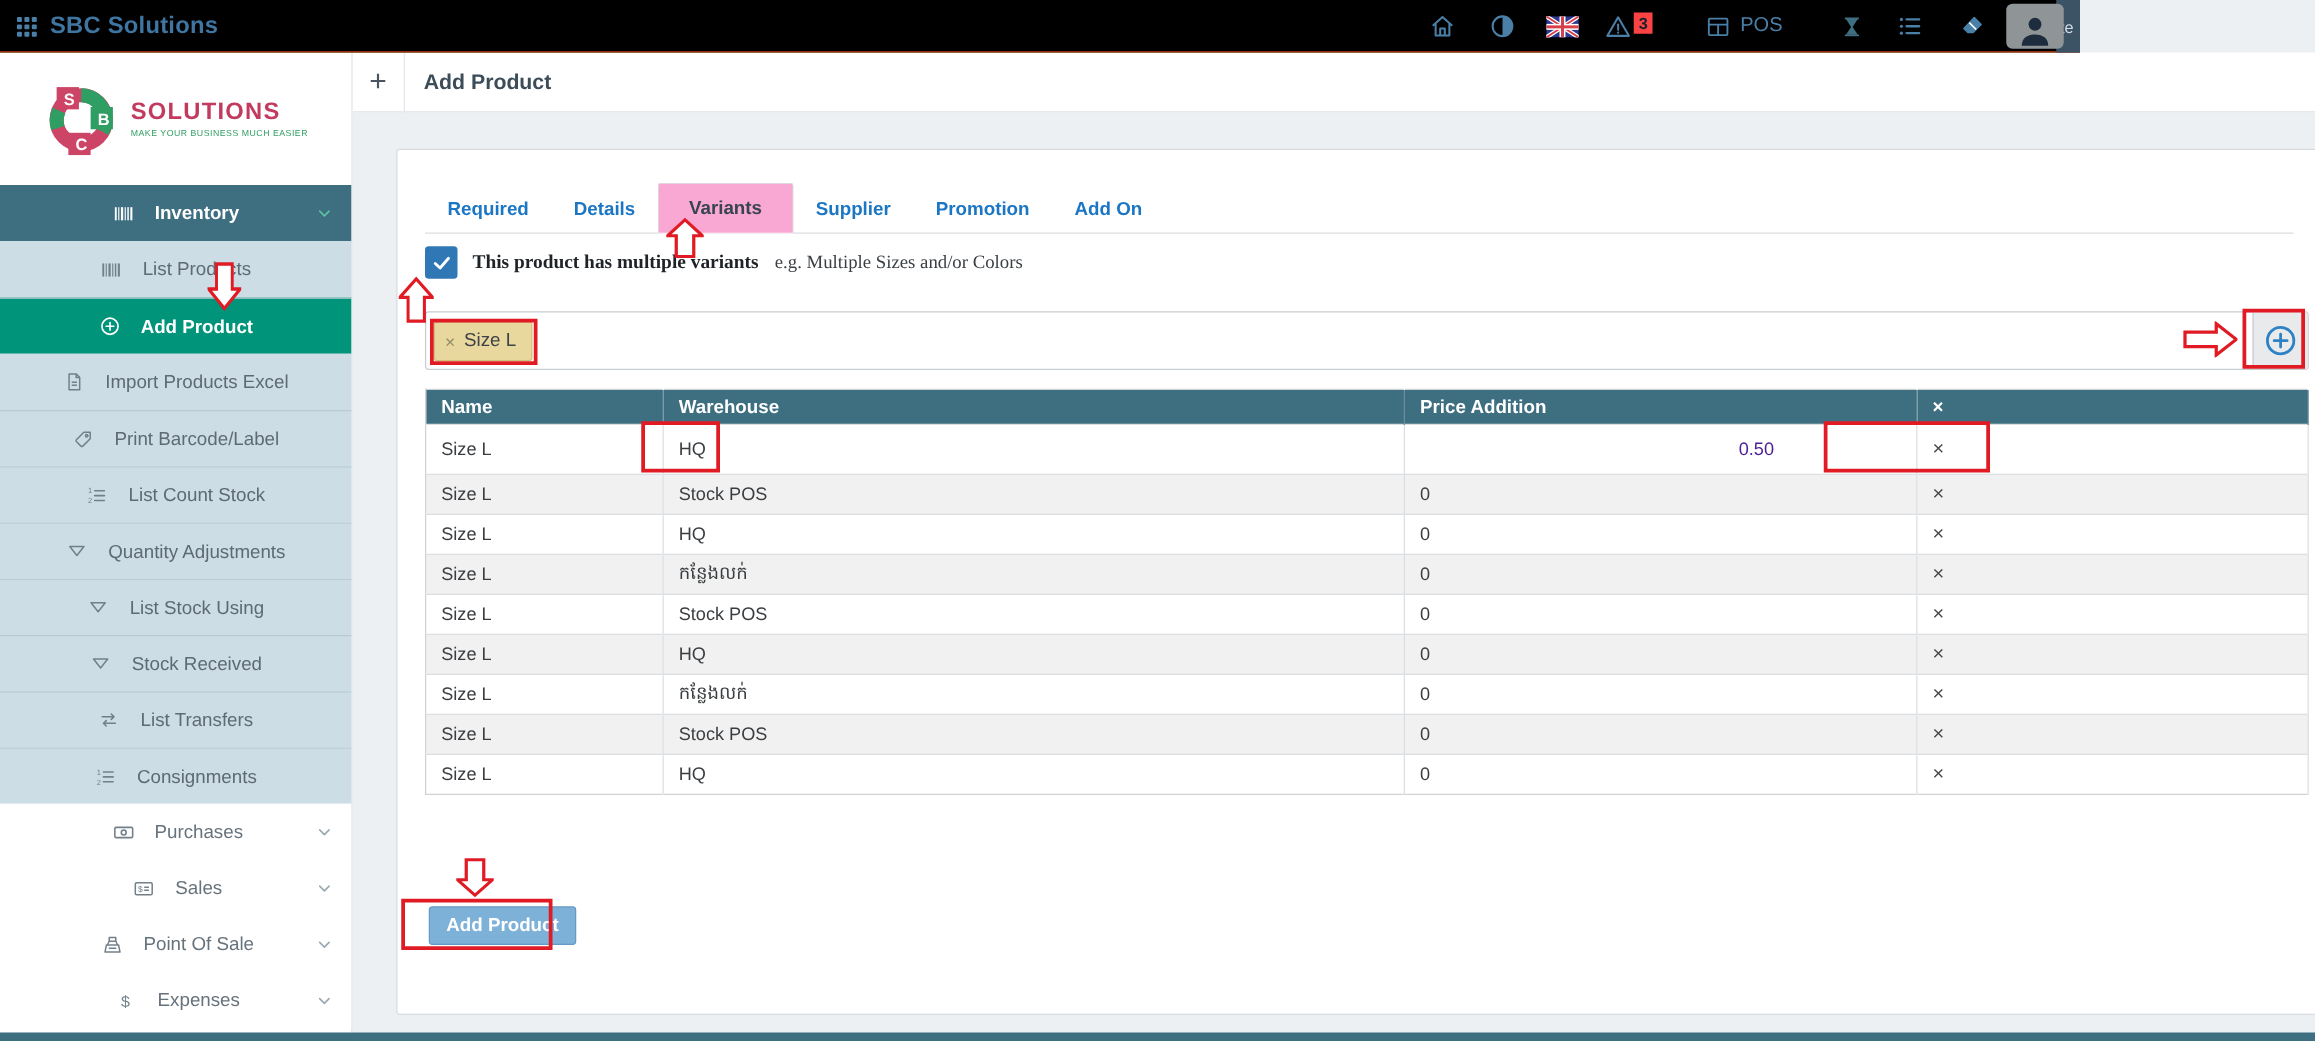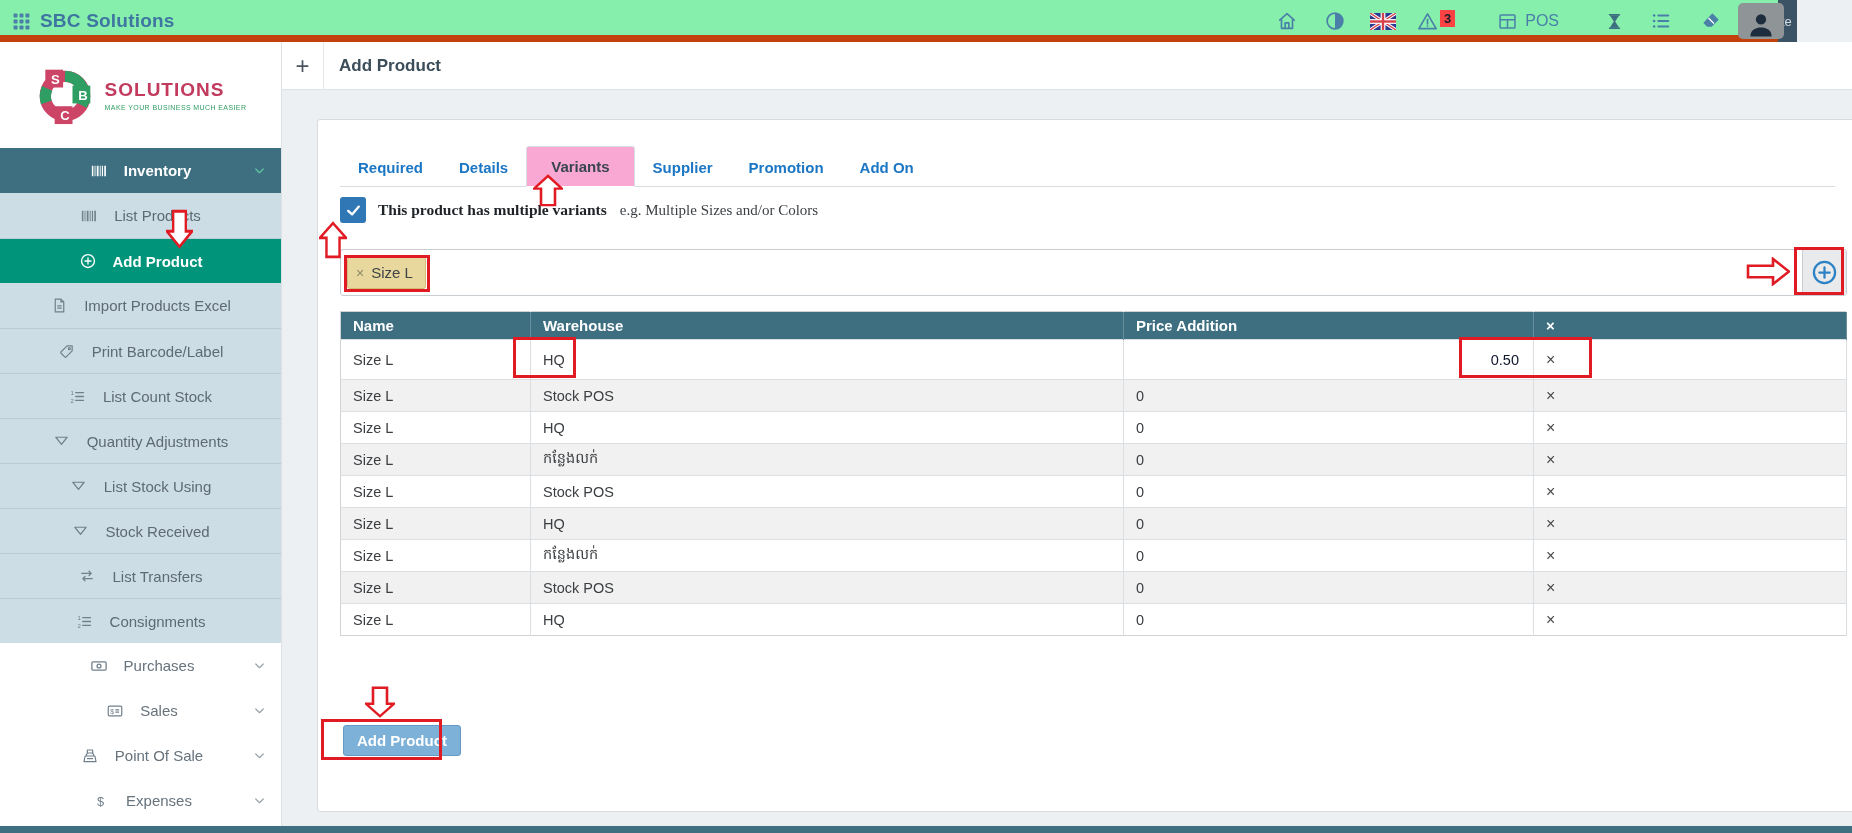--- a/index.html
+++ b/index.html
@@ -1,21 +1,21 @@
 <!DOCTYPE html>
 <html><head>
 <meta charset="utf-8">
 <style>
   * { margin:0; padding:0; box-sizing:border-box; }
   body { font-family:"Liberation Sans", sans-serif; background:#fff; }
   #app { position:relative; width:1852px; height:833px; overflow:hidden; background:#edf0f3; }
 
   
-  .topbar { position:absolute; left:0; top:0; width:1797px; height:42px; background:#86efac;
-            border-bottom:7px solid #c2410c; z-index:6; }
+  .topbar { position:absolute; left:0; top:0; width:1664px; height:42px; background:#000000;
+            border-bottom:1px solid #c2410c; z-index:6; }
   .brand { position:absolute; left:12px; top:0; height:42px; display:flex; align-items:center; gap:9px; cursor:pointer; }
   .brand-text { font-size:19px; font-weight:bold; color:#3e76a1; letter-spacing:0.2px; }
   .top-icons { position:absolute; right:0; top:0; height:42px; display:flex; align-items:center; color:#4a80a8; }
   .ticon { display:flex; align-items:center; cursor:pointer; }
   .warn-wrap { position:relative; display:flex; align-items:center; cursor:pointer; }
   .badge { background:#fb4343; color:#15202b; font-size:13px; font-weight:bold; line-height:17px;
            padding:0 4px; margin-left:1px; margin-top:-6px; }
   .pos-wrap { display:flex; align-items:center; gap:7px; cursor:pointer; }
   .pos-label { font-size:16px; color:#4a80a8; }
   .avatar { width:46px; height:36px; background:#8f9496; border-radius:5px; display:flex; align-items:flex-end;
@@ -77,22 +77,22 @@
                 align-items:center; justify-content:center; cursor:pointer; }
 
   table.vtable { position:absolute; left:22px; top:191px; width:1507px; border-collapse:collapse;
                  font-size:14.5px; color:#3b3e41; border:1px solid #cfd3d6; table-layout:fixed; }
   table.vtable th { background:#3e6f80; color:#fff; font-weight:bold; text-align:left; height:28px;
                     padding:0 12px; border-right:1px solid rgba(255,255,255,0.22); font-size:15px; }
   table.vtable td { padding:0 12px; border-right:1px solid #dcdfe2; border-top:1px solid #dcdfe2; height:32px; }
   table.vtable tr.first-row td { height:40px; }
   table.vtable tbody tr:nth-child(even) { background:#f1f1f1; }
   td.price-right { text-align:right; }
-  .price-input { width:130px; border:none; outline:none; background:transparent; text-align:right;
-                 font-size:14.5px; color:#0f172a; font-family:"Liberation Sans",sans-serif; padding-right:2px; }
+  .price-input { width:130px; border:none; outline:none; background:transparent; 
+                 font-size:14.5px; color:#4c1d95; font-family:"Liberation Sans",sans-serif; padding-right:2px; }
   .row-x { cursor:pointer; color:#46494c; font-size:16px; }
 
   .submit-btn { position:absolute; left:25px; top:605px; background:#7db1d8; border:1px solid #6699c4;
                 border-radius:3px; color:#fff; font-size:15px; font-weight:bold; padding:6px 13px;
                 font-family:"Liberation Sans",sans-serif; cursor:pointer; }
 
   .footbar { position:absolute; left:0; top:826px; width:1852px; height:7px; background:#3e6f80; z-index:7; }
 
   
   .ann-box { position:absolute; border:3px solid #e01b24; z-index:40; pointer-events:none; }

